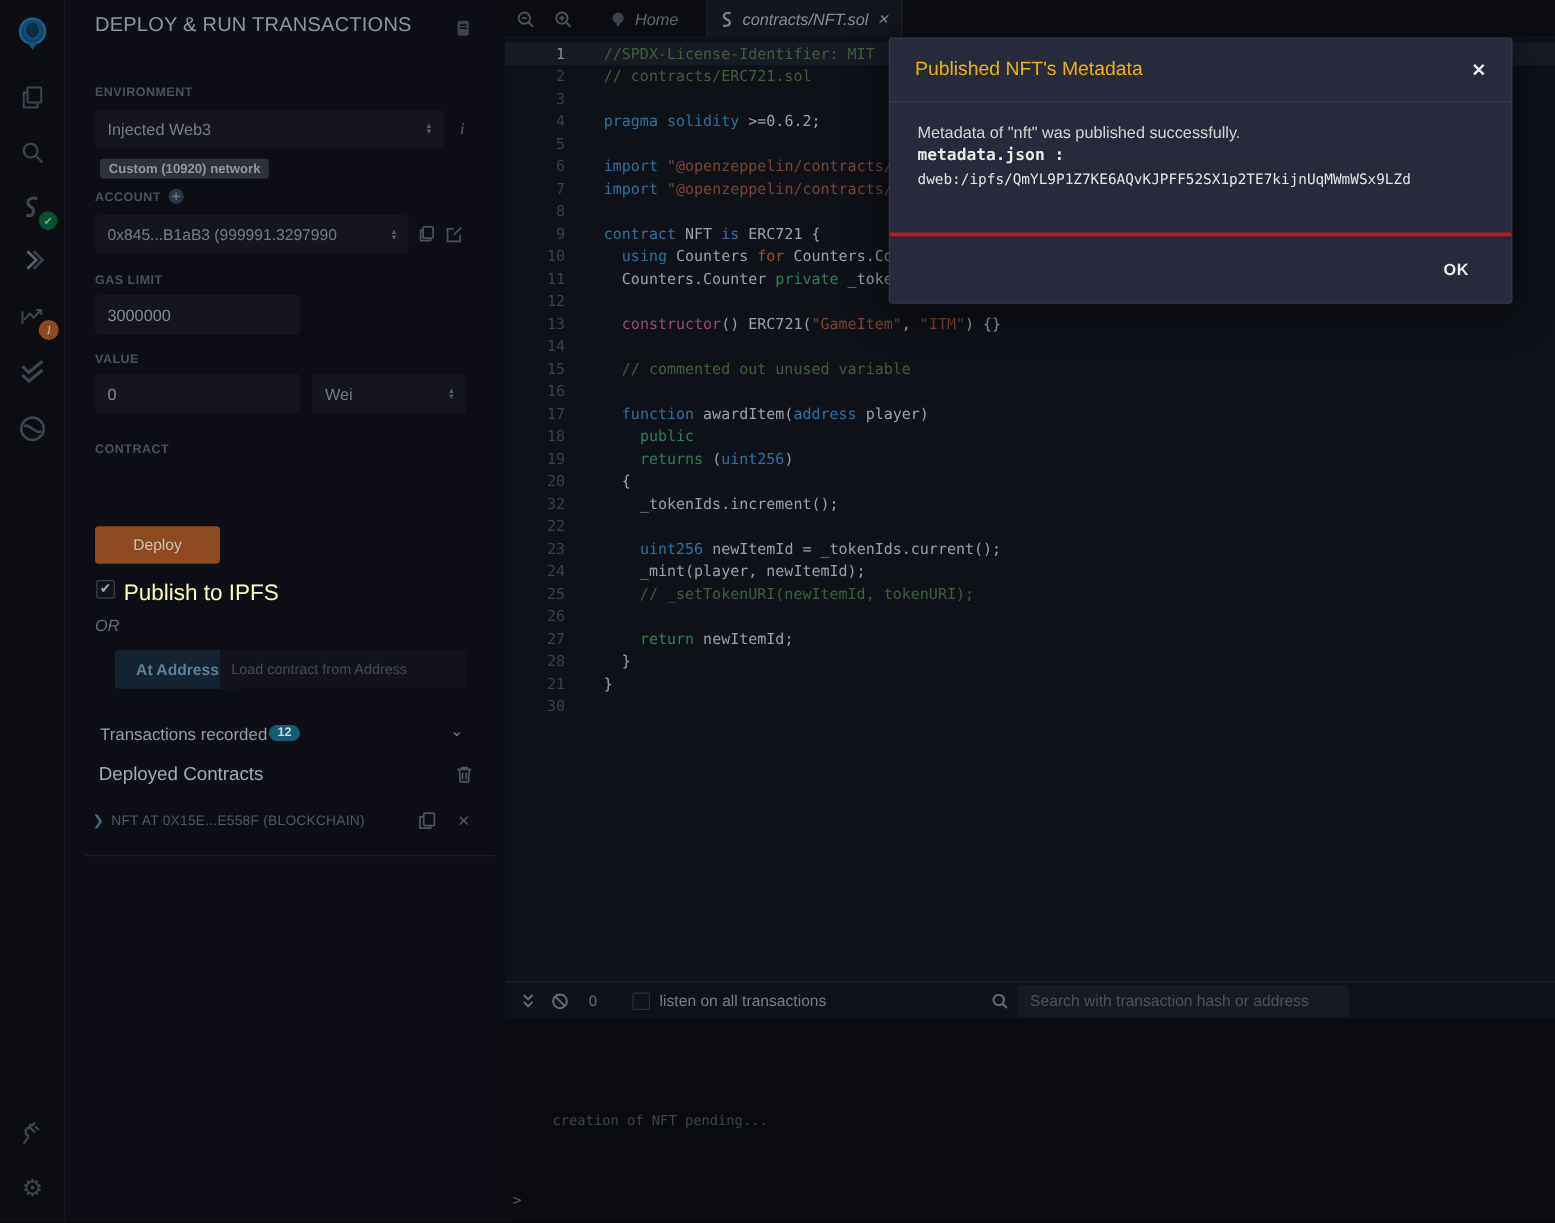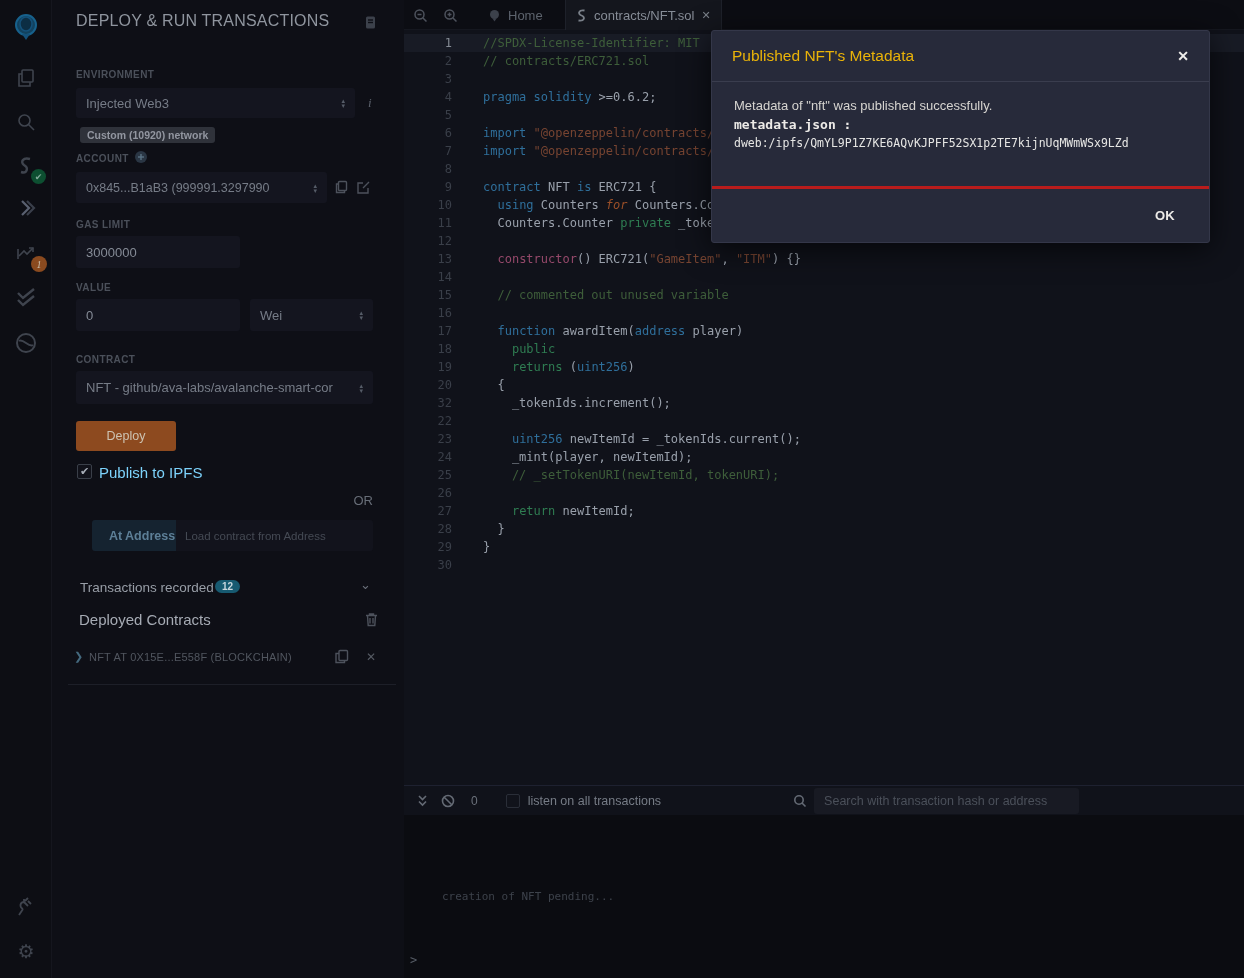--- a/index.html
+++ b/index.html
@@ -22,50 +22,50 @@
   .sp-title { position:absolute; left:24px; top:12px; font-size:16px; color:#8f959e; letter-spacing:.2px; }
   .control { position:absolute; background:#14151f; border-radius:3px; color:#767c87; font-size:13px; display:flex; align-items:center; padding:0 10px;gap:30px; }
   .control input { background:transparent; border:none; outline:none; color:#858b96; font-size:13px; width:100%; font-family:"Liberation Sans",sans-serif; }
   .arrows { display:inline-flex; flex-direction:column; align-items:center; margin-left:auto; color:#565c68; font-size:7px; line-height:5px; }
   .grow { flex:1; white-space:nowrap; overflow:hidden; }
   .net-badge { position:absolute; left:28px; top:127px; background:#2f323a; border-radius:3px; padding:2px 7px; font-size:10.5px; color:#9296a0; font-weight:bold; }
   .mini-icon { position:absolute; color:#4d525c; }
   .mini-icon svg { stroke:#4d525c; fill:none; stroke-width:1.4; }
   #deploy-btn { position:absolute; left:24px; top:421px; width:100px; height:30px; background:#8d4a1f; border:none; border-radius:3px; color:#cdc3b2; font-size:12.5px; cursor:pointer; font-family:"Liberation Sans",sans-serif; }
   .chk { position:absolute; left:25px; top:464px; width:15px; height:15px; background:#11121a; border:1px solid #3a3f49; border-radius:2px; color:#a8aeb8; font-size:11px; line-height:13px; text-align:center; cursor:pointer; }
-  .chk-label { position:absolute; left:47px; top:464px; font-size:15px; color:#7dd3fc; }
-  .or-text { position:absolute; left:24px; top:493px; width:297px; text-align:right; font-size:13px; color:#676d77; }
+  .chk-label { position:absolute; left:47px; top:464px; font-size:18px; color:#fef9c3; }
+  .or-text { position:absolute; left:24px; top:493px; width:297px; text-align:left; font-size:13px; color:#676d77;font-style:italic; }
   #ataddress-btn { position:absolute; left:40px; top:520px; width:100px; height:31px; background:#152330; border:none; border-radius:3px 0 0 3px; color:#5d7f97; font-size:12.5px; font-weight:bold; cursor:pointer; font-family:"Liberation Sans",sans-serif; }
   #ataddress-input { position:absolute; left:124px; top:520px; width:197px; height:31px; background:#12131c; border:none; border-radius:0 3px 3px 0; color:#858b96; padding:0 9px; font-size:11.5px; outline:none; font-family:"Liberation Sans",sans-serif; }
   #ataddress-input::placeholder { color:#454a54; }
   .tr-label { position:absolute; left:28px; top:580px; font-size:13.5px; color:#989ea7; }
   .tr-badge { position:absolute; left:163px; top:580px; background:#175a71; color:#c7d6dd; border-radius:8px; font-size:10px; padding:1px 7px; font-weight:bold; }
   .dc-label { position:absolute; left:27px; top:611px; font-size:15px; color:#a6abb4; }
   .nft-row-text { position:absolute; left:37px; top:651px; font-size:11px; color:#51565f; letter-spacing:.2px; }
   .sp-divider { position:absolute; left:16px; top:684px; width:328px; height:1px; background:#1d1f28; }
   input::placeholder { color:#4b505a; }
 
   
   #editor { position:absolute; left:404px; top:0; width:840px; height:785px; background:#10121a; }
-  #ed-nav { position:absolute; left:0; top:0; width:840px; height:30px; background:#0c0d13; border-bottom:1px solid #15171f; }
+  #ed-nav { position:absolute; left:0; top:0; width:840px; height:30px; background:#0c0d13; border-bottom:1px solid #15171f;font-style:italic; }
   .tab { position:absolute; top:0; height:30px; display:flex; align-items:center; gap:7px; padding:0 10px; font-size:13px; color:#5d636d; cursor:pointer; }
   .tab.active { background:#14161d; border-left:1px solid #1e212a; border-right:1px solid #1e212a; color:#868c96; }
   .tab .close { font-size:11px; color:#7a808a; }
   .ed-zoom { position:absolute; top:8px; width:15px; height:15px; cursor:pointer; }
   .ed-zoom svg { stroke:#4d525c; fill:none; stroke-width:1.5; }
   #code { position:absolute; left:0; top:30px; width:840px; font-family:"DejaVu Sans Mono", monospace; font-size:12px; line-height:18px; padding-top:4px; }
   .code-line { display:flex; height:18px; white-space:pre; }
   .code-line.cur { background:#181b25; }
   .ln { width:56px; text-align:right; padding-right:8px; color:#3a3f49; flex:none; }
   .code-line.cur .ln { color:#858b95; }
   .ct { padding-left:23px; color:#99a0ab; }
   .tk-c { color:#3e5e3a; } 
   .tk-k { color:#2f6f9b; } 
   .tk-g { color:#2f7d52; } 
-  .tk-o { color:#9a4f28;font-style:italic; } 
+  .tk-o { color:#9a4f28; } 
   .tk-s { color:#774431; } 
   .tk-p { color:#96496b; } 
   .tk-d { color:#99a0ab; }
 
   
   #terminal { position:absolute; left:404px; top:785px; width:840px; height:193px; background:#0b0c11; }
   #term-bar { position:absolute; left:0; top:0; width:840px; height:30px; background:#10121a; border-top:1px solid #1e2130; display:flex; align-items:center; }
   .term-ic { color:#646a74; margin-left:12px; cursor:pointer; display:flex; align-items:center; }
   .term-ic svg { stroke:#646a74; fill:none; stroke-width:1.6; }
   #term-count { color:#6b717b; font-size:12px; margin-left:16px; }
@@ -216,27 +216,20 @@
     </div>
     <div class="control" style="left:198px;top:299px;width:123px;height:32px">
       <span class="grow">Wei</span>
       <span class="arrows">
           <span>▴</span>
           <span>▾</span>
         </span>
     </div>
 
     <div class="sp-label" style="top:354px">CONTRACT</div>
-    <div class="control" style="left:24px;top:371px;width:297px;height:33px">
-      <span class="grow">NFT - github/ava-labs/avalanche-smart-cor</span>
-      <span class="arrows" style="margin-left:-8px">
-          <span>▴</span>
-          <span>▾</span>
-        </span>
-    </div>
 
     <button id="deploy-btn">Deploy</button>
     <div class="chk"><span>✔</span></div>
     <div class="chk-label">Publish to IPFS</div>
     <div class="or-text">OR</div>
     <button id="ataddress-btn">At Address</button>
     <input id="ataddress-input" placeholder="Load contract from Address" style="">
 
     <div class="tr-label">Transactions recorded</div>
     <div class="tr-badge">12</div>
@@ -317,21 +310,21 @@
         <div class="code-line"><span class="ln">19</span><span class="ct"><span class="tk-d">    </span><span class="tk-g">returns</span><span class="tk-d"> (</span><span class="tk-k">uint256</span><span class="tk-d">)</span></span></div>
         <div class="code-line"><span class="ln">20</span><span class="ct"><span class="tk-d">  {</span></span></div>
         <div class="code-line"><span class="ln">32</span><span class="ct"><span class="tk-d">    _tokenIds.increment();</span></span></div>
         <div class="code-line"><span class="ln">22</span><span class="ct"></span></div>
         <div class="code-line"><span class="ln">23</span><span class="ct"><span class="tk-d">    </span><span class="tk-k">uint256</span><span class="tk-d"> newItemId = _tokenIds.current();</span></span></div>
         <div class="code-line"><span class="ln">24</span><span class="ct"><span class="tk-d">    _mint(player, newItemId);</span></span></div>
         <div class="code-line"><span class="ln">25</span><span class="ct"><span class="tk-c">    // _setTokenURI(newItemId, tokenURI);</span></span></div>
         <div class="code-line"><span class="ln">26</span><span class="ct"></span></div>
         <div class="code-line"><span class="ln">27</span><span class="ct"><span class="tk-d">    </span><span class="tk-g">return</span><span class="tk-d"> newItemId;</span></span></div>
         <div class="code-line"><span class="ln">28</span><span class="ct"><span class="tk-d">  }</span></span></div>
-        <div class="code-line"><span class="ln">29</span><span class="ct"><span class="tk-d">}</span></span></div>
+        <div class="code-line"><span class="ln">21</span><span class="ct"><span class="tk-d">}</span></span></div>
         <div class="code-line"><span class="ln">30</span><span class="ct"></span></div>
       </div>
   </div>
 
   <div id="terminal">
     <div id="term-bar">
       <span class="term-ic">
         <svg width="13" height="15" viewBox="0 0 13 15">
             <polyline points="3,3 6.5,6.5 10,3"></polyline>
             <polyline points="3,8.5 6.5,12 10,8.5"></polyline>

